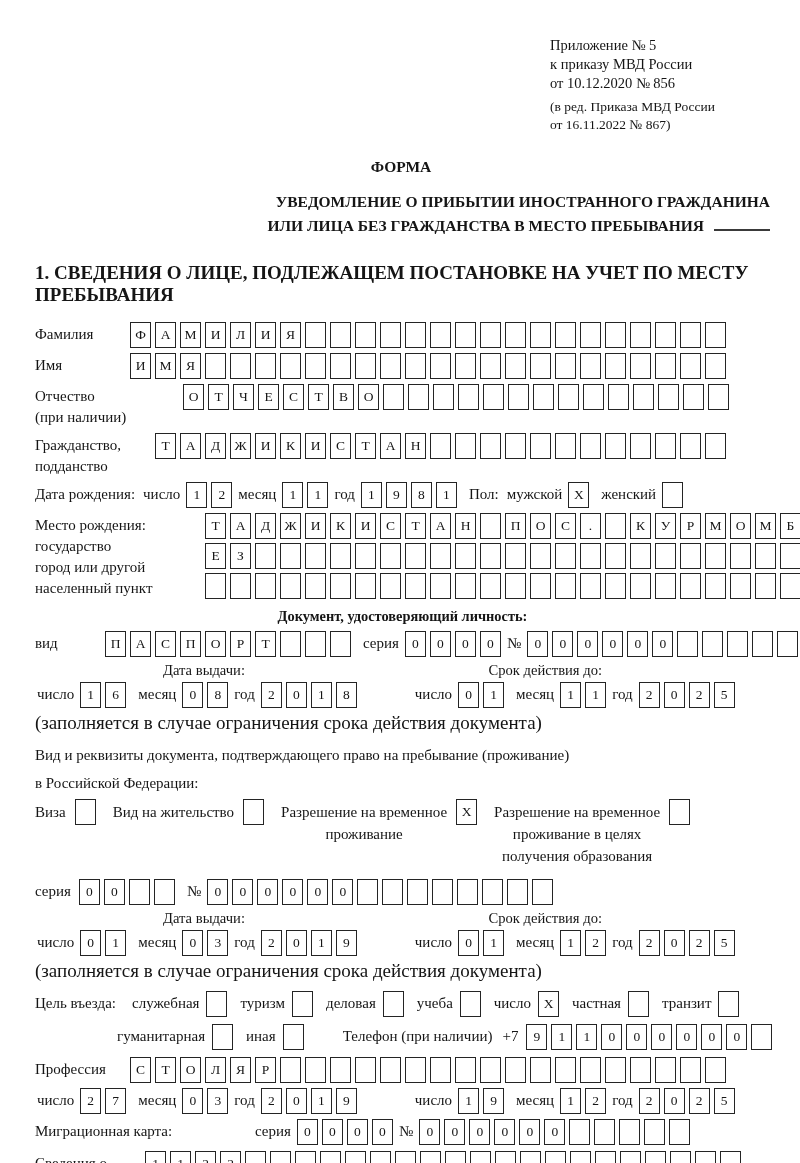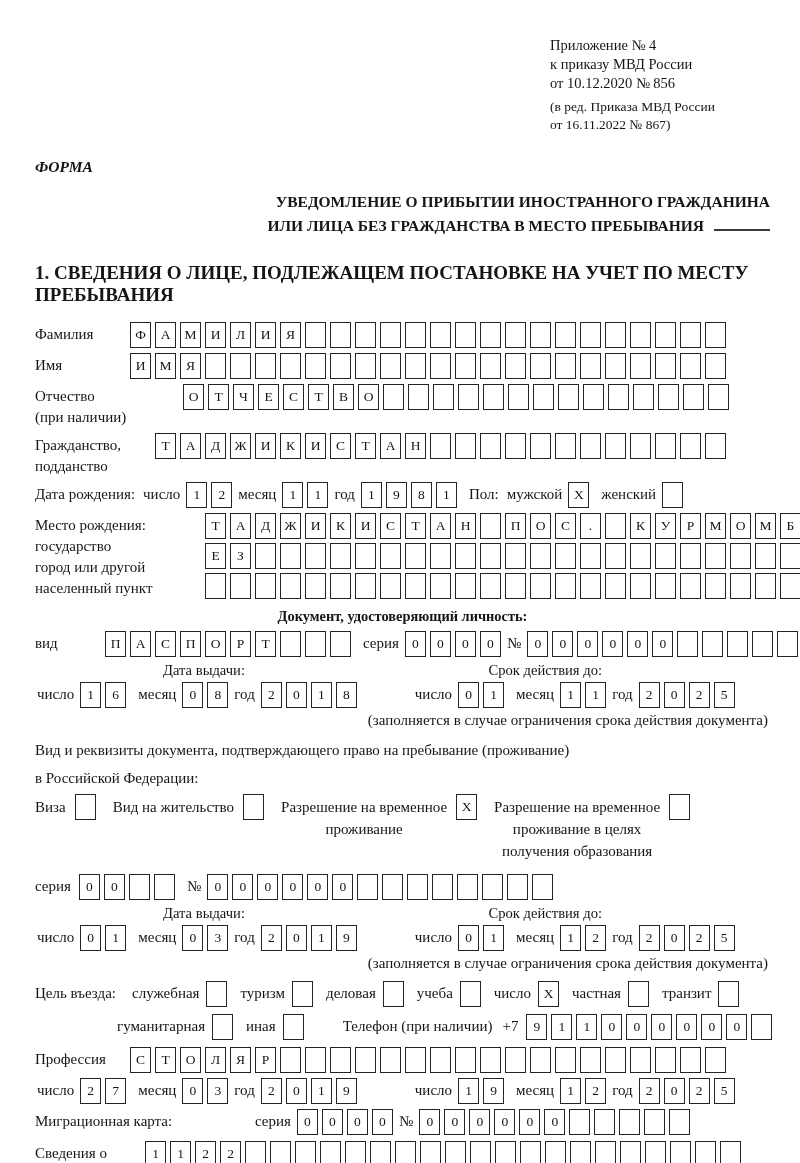--- a/index.html
+++ b/index.html
@@ -9,21 +9,21 @@
     color:#151515;
     font-family:"Liberation Serif","DejaVu Serif",serif;
     font-size:15px;
   }
   .page { padding:36px 30px 18px 35px; }
 
   
   .hdr { margin-left:auto; width:220px; font-size:14.5px; line-height:19px; }
   .hdr .rev { font-size:13.5px; line-height:18px; }
   .hdr .rev.first { margin-top:5px; }
-  .forma { text-align:left; font-weight:bold; font-size:15.5px; margin:24px 3px 14px 0;font-style:italic; }
+  .forma { text-align:center; font-weight:bold; font-size:15.5px; margin:24px 3px 14px 0; }
 
   .title { text-align:right; font-weight:bold; font-size:15.5px; line-height:24px; }
   .blank { display:inline-block; width:56px; border-bottom:2.2px solid #3a3a3a; margin-left:10px; vertical-align:baseline; }
   .sec { font-weight:bold; font-size:19px; margin:24px 0 16px 0; }
 
   
   .r { display:flex; align-items:flex-start; margin-bottom:5px; white-space:nowrap; }
   .lbl { padding-top:4px; flex:none; }
   .lbl2 { line-height:21px; padding-top:2px; flex:none; }
   .w95  { width:95px; }
@@ -43,21 +43,21 @@
   .stack > .bx { display:flex; margin-bottom:4px; }
 
   .ilbl { padding:4px 6px 0 2px; flex:none; }
   .ilbl.g { padding-left:8px; }
 
   .dh { display:flex; margin:3px 0 3px 0; font-size:14.6px; }
   .dh .h1 { margin-left:128px; }
   .dh .h2 { margin-left:auto; margin-right:168px; }
   .dg { display:inline-flex; align-items:flex-start; }
   .dg.right { margin-left:52px; }
-  .note { text-align:right; font-size:15px; margin:-1px 2px 9px 0; }
+  .note { font-size:19px; margin:-1px 2px 9px 0; }
 
   .para { line-height:24px; margin:4px 0 2px 0; }
 
   .opts { display:flex; align-items:flex-start; margin:4px 0 12px 0; }
   .opt { display:flex; align-items:flex-start; margin-right:13px; }
   .opt .tx { line-height:22px; text-align:center; margin-right:9px; padding-top:2px; }
   .opt .tx div { text-align:center; }
 
   .pr { display:flex; align-items:flex-start; margin-bottom:7px; white-space:nowrap; }
   .p-item { display:flex; align-items:flex-start; margin-right:9px; }
@@ -65,21 +65,21 @@
   .indent { margin-left:82px; }
   .phone-lbl { padding:4px 10px 0 26px; }
   .prefix { padding:4px 8px 0 0; }
 </style>
 </head>
 <body>
 
 <div class="page">
 
   <div class="hdr">
-    <div>Приложение № 4</div>
+    <div>Приложение № 5</div>
     <div>к приказу МВД России</div>
     <div>от 10.12.2020 № 856</div>
     <div class="rev first">(в ред. Приказа МВД России</div>
     <div class="rev">от 16.11.2022 № 867)</div>
   </div>
   <div class="forma">ФОРМА</div>
 
   <div class="title">УВЕДОМЛЕНИЕ О ПРИБЫТИИ ИНОСТРАННОГО ГРАЖДАНИНА</div>
   <div class="title">
     <span>ИЛИ ЛИЦА БЕЗ ГРАЖДАНСТВА В МЕСТО ПРЕБЫВАНИЯ</span><span class="blank"></span>

